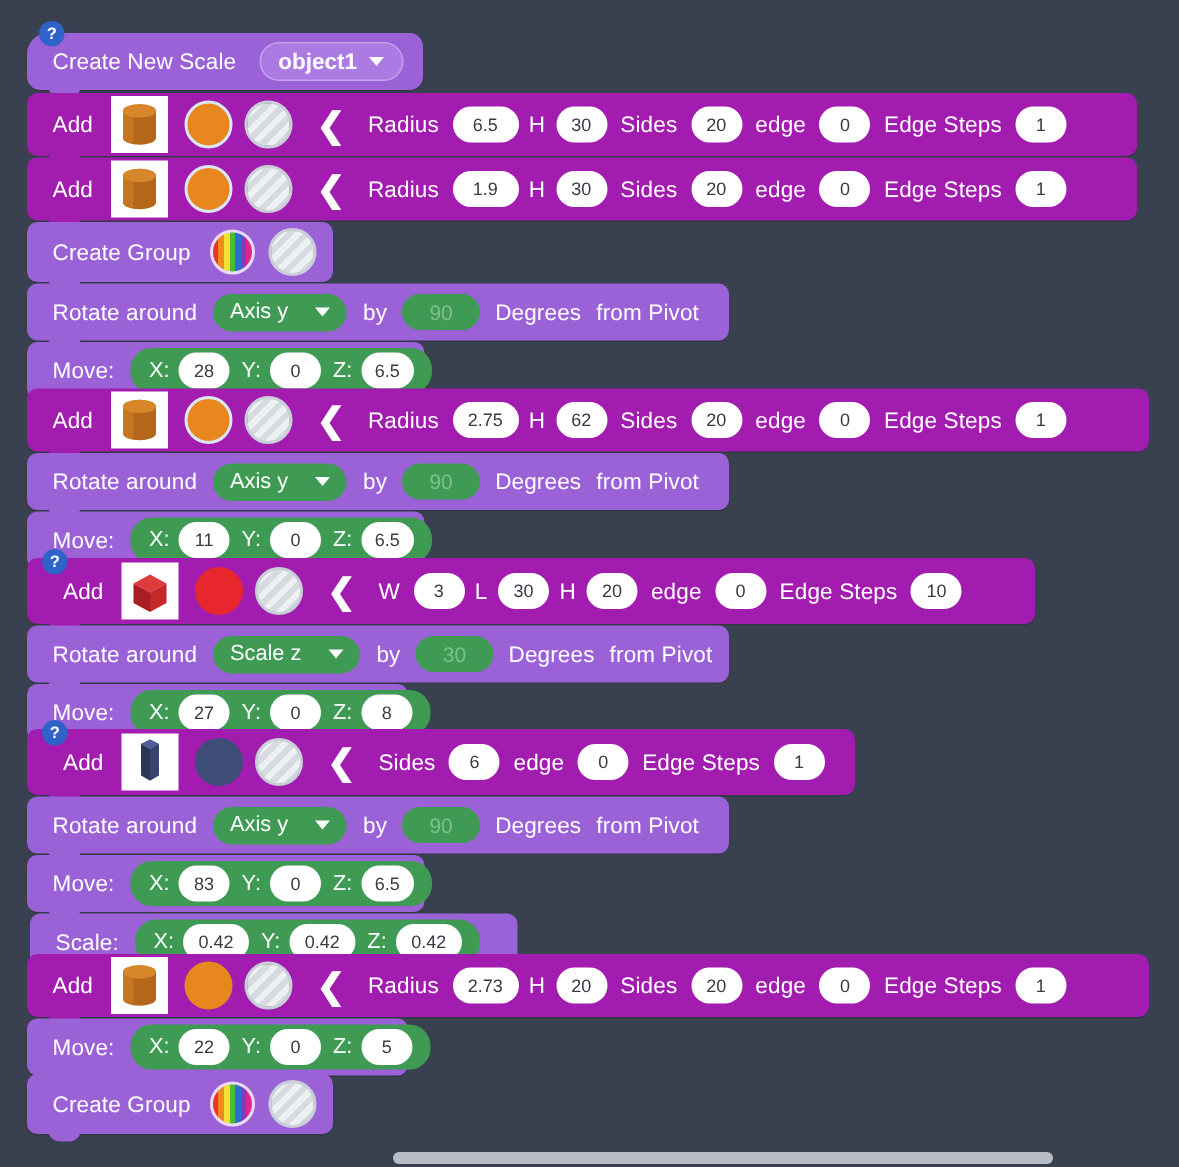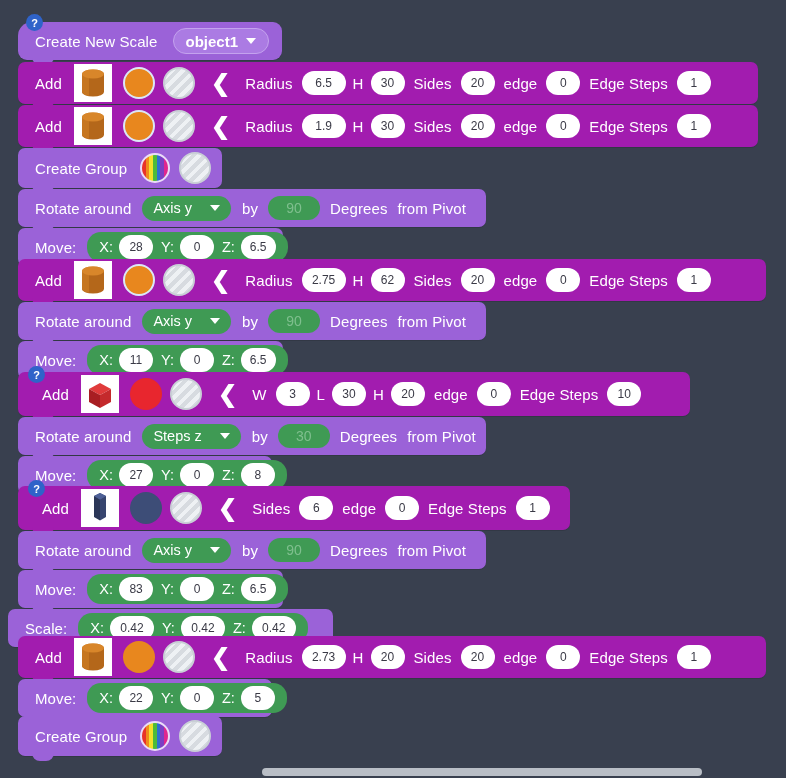--- a/index.html
+++ b/index.html
@@ -385,21 +385,21 @@
     <span class="pill">20</span>
     <span class="lbl">edge</span>
     <span class="pill">0</span>
     <span class="lbl">Edge Steps</span>
     <span class="pill">10</span>
   </div>
 
   <div class="block purple notch-bottom" style="left:18px; top:417px; width:468px; height:38px;">
     <span class="lbl">Rotate around</span>
     <span class="dd-green">
-      <span>Steps z</span>
+      <span>Scale z</span>
       <i class="caret"></i>
     </span>
     <span class="lbl">by</span>
     <span class="pill-dim">30</span>
     <span class="lbl">Degrees</span>
     <span class="lbl">from Pivot</span>
     <span class="slot"></span>
   </div>
 
   <div class="block purple notch-bottom" style="left:18px; top:456px; width:254px; height:38px;">
@@ -454,21 +454,21 @@
     <span class="green-grp">
       <span class="axis">X:</span>
       <span class="pill">83</span>
       <span class="axis">Y:</span>
       <span class="pill">0</span>
       <span class="axis">Z:</span>
       <span class="pill">6.5</span>
     </span>
   </div>
 
-  <div class="block purple notch-bottom" style="left:8px; top:609px; width:325px; height:38px;">
+  <div class="block purple notch-bottom" style="left:20px; top:609px; width:325px; height:38px;">
     <span class="lbl">Scale:</span>
     <span class="green-grp">
       <span class="axis">X:</span>
       <span class="pill wide">0.42</span>
       <span class="axis">Y:</span>
       <span class="pill wide">0.42</span>
       <span class="axis">Z:</span>
       <span class="pill wide">0.42</span>
     </span>
   </div>

